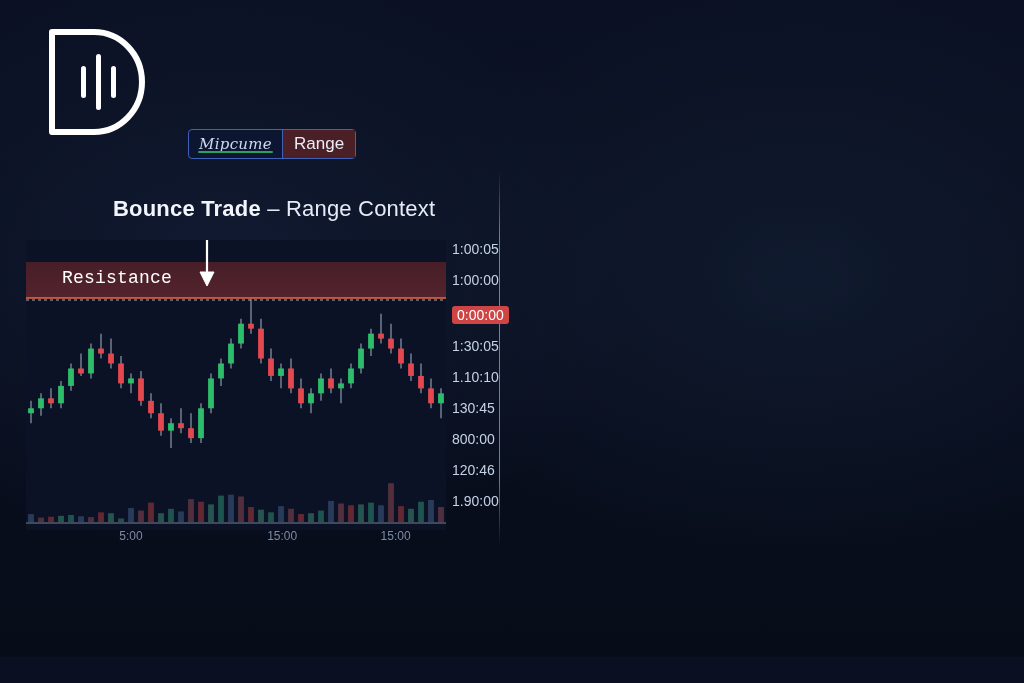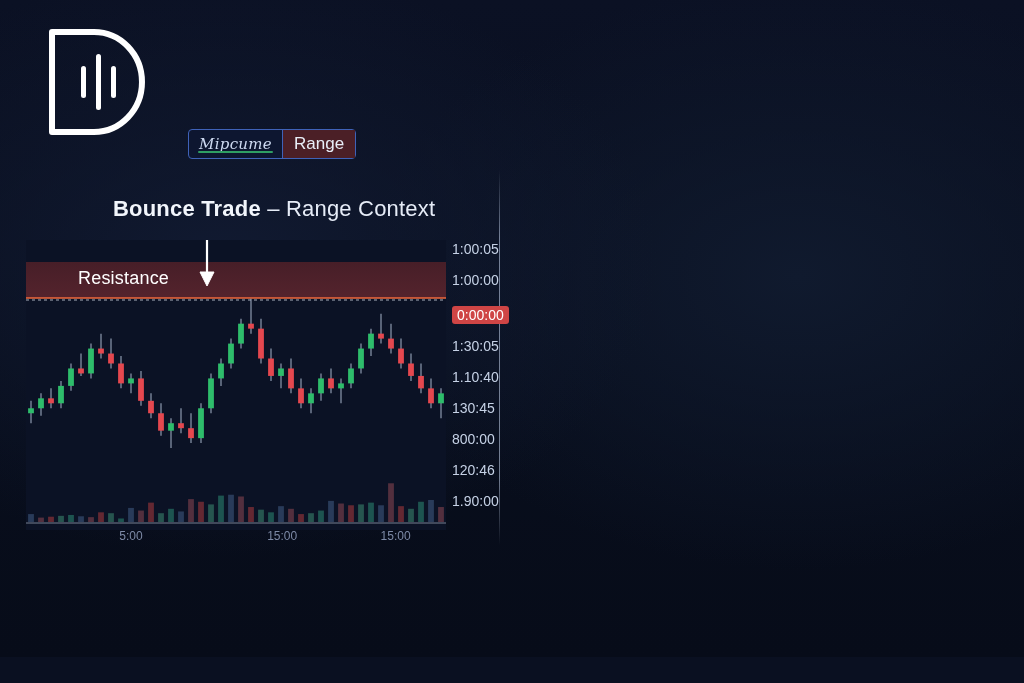--- a/index.html
+++ b/index.html
@@ -87,21 +87,21 @@
   .time-axis { position: absolute; height: 16px; }
   #time-axis-left  { left: 26px;  top: 529px; width: 420px; }
   .time-tick {
     position: absolute; font-size: 12px; color: #7d8aa6;
     transform: translateX(-50%); white-space: nowrap;
   }
 
   
   .ov { position: absolute; white-space: nowrap; }
   .lbl-resistance { font-size: 18px; color: #ffffff; font-weight: 500; letter-spacing: .2px; }
-  #res-left  { left: 78px;  top: 268px; }
+  #res-left  { left: 62px;  top: 268px; font-family: Liberation Mono, monospace; }
   .lbl-flow { font-size: 19px; color: #f4f7fc; font-weight: bold; letter-spacing: .2px; }
   #flow-left  { left: 111px; top: 419px; }
 </style>
 </head>
 <body>
 
 <div id="stage">
 
   <div id="logo">
     <svg viewBox="0 0 108 112" width="108" height="112">
@@ -272,21 +272,21 @@
           </g>
 
         <g stroke="#ffffff" fill="#ffffff">
           <line x1="181" y1="0" x2="181" y2="36" stroke-width="2.2"></line>
           <polygon points="181,46 174,32 188,32"></polygon>
         </g>
         <line x1="0" y1="283" x2="420" y2="283" stroke="#cfd9ea" stroke-width="1" opacity=".55"></line>
       </svg>
     </div>
 
-    <div class="price-axis" id="price-axis-left"><div class="price-tick">1:00:05</div><div class="price-tick">1:00:00</div><div class="price-tick hl-red">0:00:00</div><div class="price-tick">1:30:05</div><div class="price-tick">1.10:40</div><div class="price-tick">130:45</div><div class="price-tick">800:00</div><div class="price-tick">120:46</div><div class="price-tick">1.90:00</div></div>
+    <div class="price-axis" id="price-axis-left"><div class="price-tick">1:00:05</div><div class="price-tick">1:00:00</div><div class="price-tick hl-red">0:00:00</div><div class="price-tick">1:30:05</div><div class="price-tick">1.10:10</div><div class="price-tick">130:45</div><div class="price-tick">800:00</div><div class="price-tick">120:46</div><div class="price-tick">1.90:00</div></div>
     <div class="time-axis" id="time-axis-left">
         <div class="time-tick" style="left: 25%;">5:00</div>
         <div class="time-tick" style="left: 61%;">15:00</div>
         <div class="time-tick" style="left: 88%;">15:00</div>
       </div>
 
     <div class="ov lbl-resistance" id="res-left">Resistance</div>
   </div>
 
   <div class="panel" id="panel-right">

